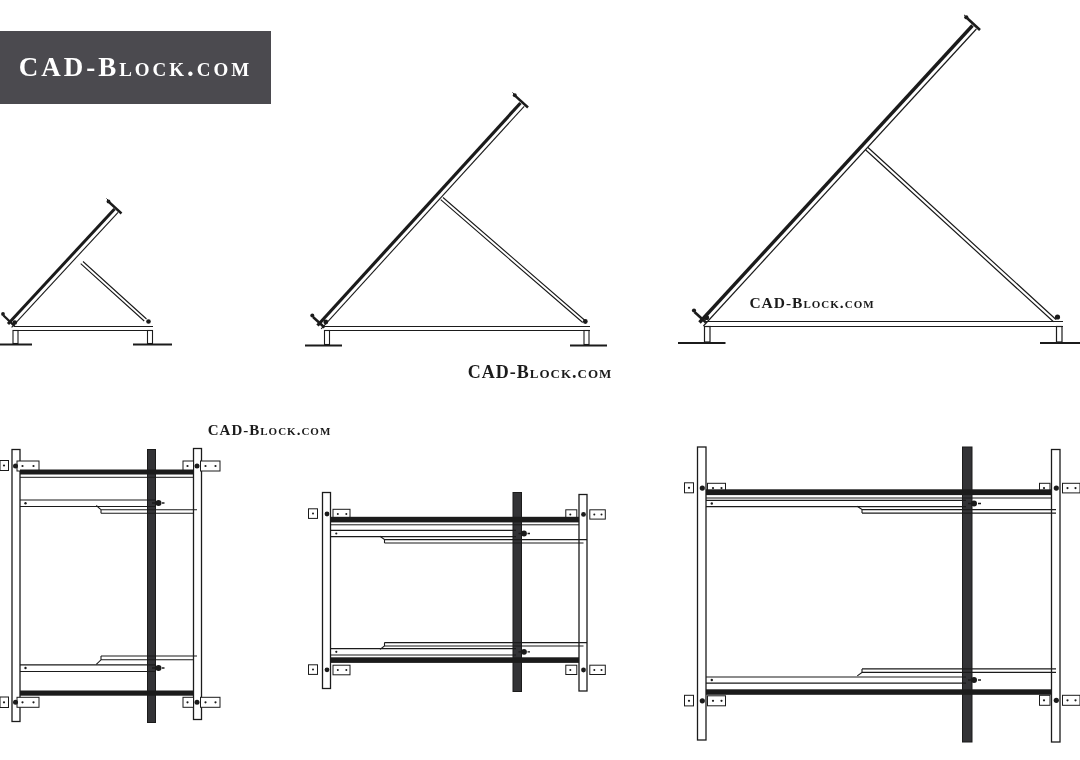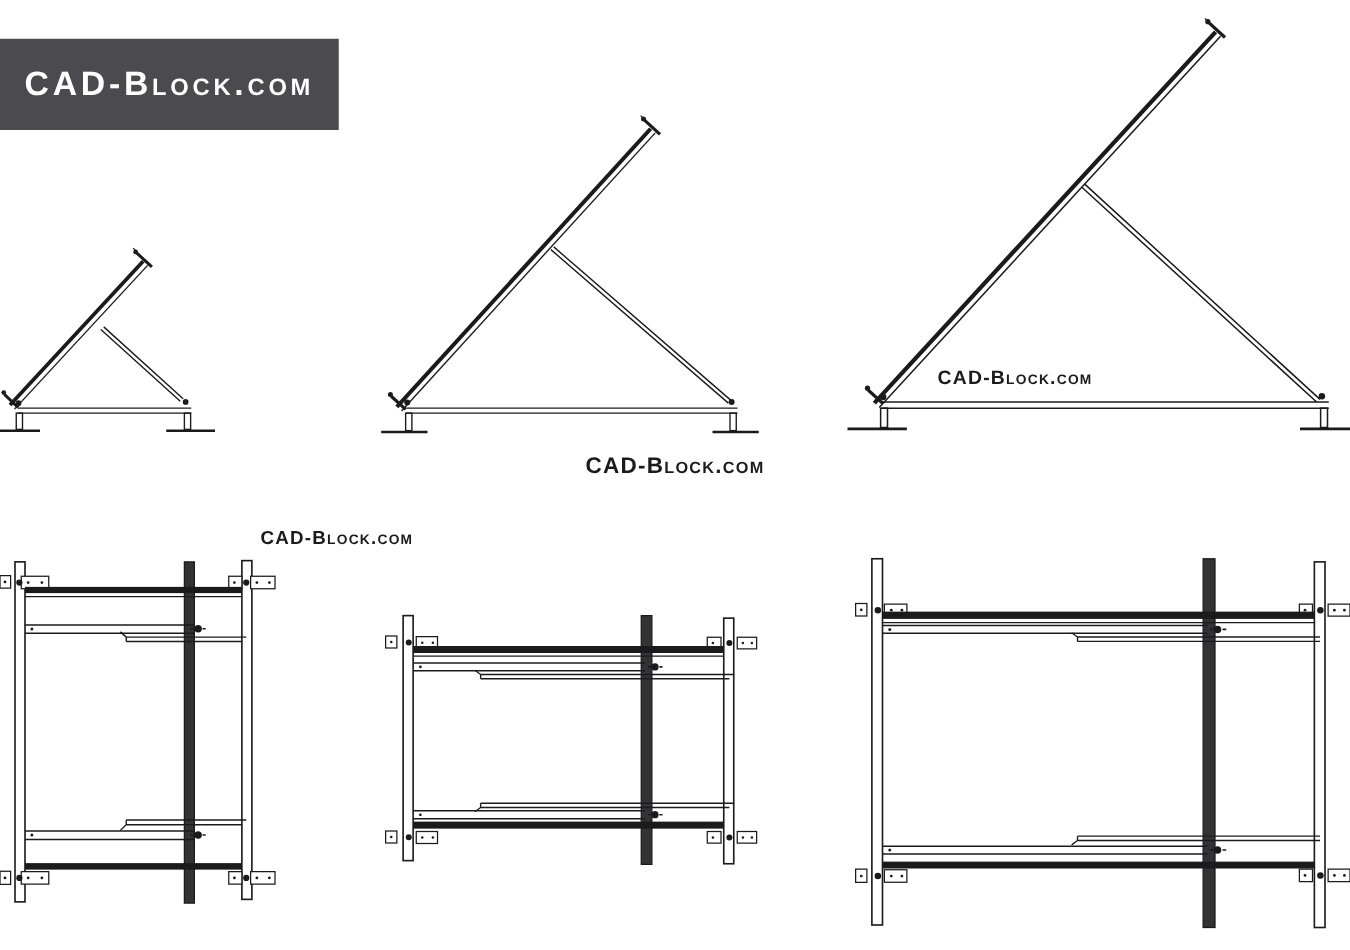--- a/index.html
+++ b/index.html
@@ -2,21 +2,21 @@
 <html style="--bg: #ffffff; --line: #1b1b1b; --rail: #333336; --logo_bg: #4b4a4f; --logo_fg: #ffffff;"><head>
 <meta charset="utf-8">
 <style>
   :root{
     --bg:#ffffff; --line:#1b1b1b; --rail:#333336; --logo_bg:#4b4a4f; --logo_fg:#ffffff;
   }
   html,body{margin:0;padding:0;background:#e8e8e8;}
   .stage{
     position:relative; width:1080px; height:760px; margin:0 auto;
     background:var(--bg); overflow:hidden;
-    font-family:Liberation Sans, sans-serif;
+    font-family:Liberation Serif, serif;
   }
   .logo-banner{
     position:absolute; left:0; top:31px; width:271px; height:73px;
     background:var(--logo_bg); display:flex; align-items:center; justify-content:center;
   }
   .logo-banner .logo-text{
     color:var(--logo_fg); font-size:27px; font-weight:bold;
     font-variant:small-caps; letter-spacing:3px; white-space:nowrap;
   }
   .watermark{

